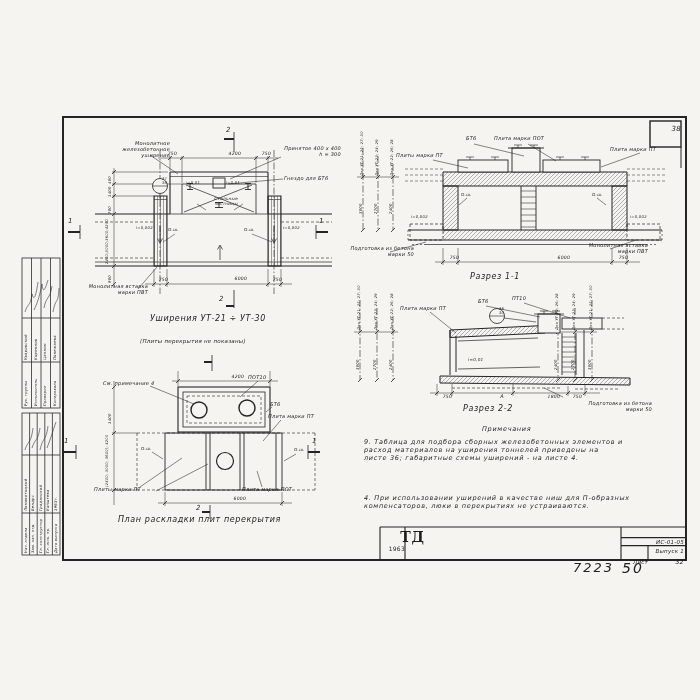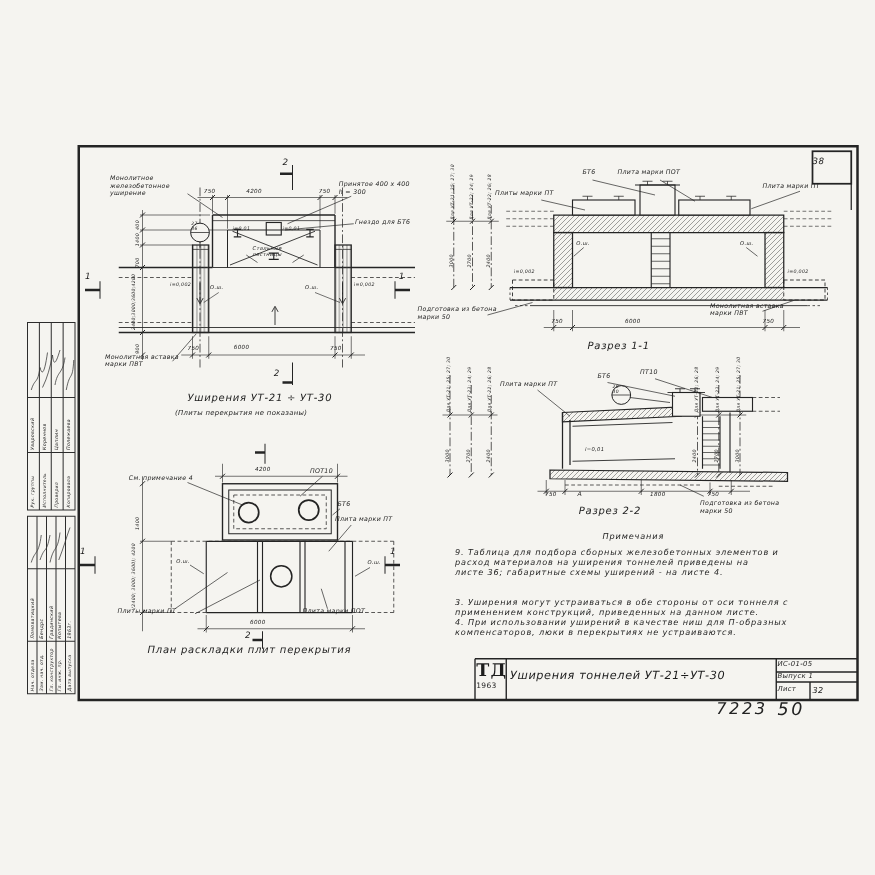--- a/index.html
+++ b/index.html
@@ -1,25 +1,25 @@
 <!DOCTYPE html>
 <html><head>
 <meta charset="utf-8">
 <style>
   html,body{margin:0;padding:0;background:#fbfbf9;}
   #sheet{position:relative;width:700px;height:700px;background:#f5f4f0;overflow:hidden;
          font-family:"DejaVu Sans",sans-serif;}
   svg{position:absolute;left:0;top:0;}
   .t{position:absolute;font-family:"DejaVu Sans",sans-serif;font-style:italic;color:#1d1d1d;
      white-space:pre-line;line-height:1.22;letter-spacing:.25px;}
-  .c{text-align:left;}
+  .c{text-align:right;}
   .u{text-underline-offset:1.5px;}
   .rot{transform-origin:0 0;transform:rotate(-90deg);white-space:nowrap;}
   .s36{font-size:3.6px;} .s38{font-size:3.8px;} .s42{font-size:4.2px;}
-  .s45{font-size:4.5px;} .s5{font-size:5px;} .s55{font-size:5.5px;}
+  .s45{font-size:4.5px;} .s5{font-size:5px;} .s55{font-size:5.5px;margin-top:10px;}
   .s65{font-size:6.5px;letter-spacing:.7px;} .s7{font-size:7px;}
   .s8{font-size:8px;letter-spacing:.6px;} .s9{font-size:9px;letter-spacing:.5px;}
   .hand{font-size:13px;font-style:italic;letter-spacing:2px;color:#222;}
   .logo{font-family:"DejaVu Serif",serif;font-weight:bold;font-style:normal;font-size:14px;letter-spacing:1px;}
 </style>
 </head>
 <body>
 
 <div id="sheet">
 
@@ -159,21 +159,20 @@
     <path d="M76,445 V459 M308,445 V459 M210,505 V519" stroke-width="0.8"></path>
   </g>
 </svg>
 
 <span class="t s7 c" style="left:650px;top:125px;width:31px">38</span>
 <span class="t hand" style="left:573px;top:560px">7223</span>
 <span class="t hand" style="left:622px;top:560px;font-size:14px">50</span>
 
 <span class="t logo c" style="left:381px;top:529px;width:44px">ТД</span>
 <span class="t c" style="left:381px;top:545px;width:24px;font-size:6px;font-style:normal">1963</span>
-<span class="t s9 c" style="left:408px;top:536px;width:211px">Уширения тоннелей УТ-21÷УТ-30</span>
 <span class="t s55 c" style="left:622px;top:528.5px;width:62px">ИС-01-05</span>
 <span class="t s55 c" style="left:622px;top:537.5px;width:62px">Выпуск 1</span>
 <span class="t s55 c" style="left:622px;top:549px;width:26px">Лист</span>
 <span class="t s55 c" style="left:650px;top:548.5px;width:34px;font-size:6.5px">32</span>
 
 <span class="t rot s36" style="left:24px;top:406px">Рук. группы</span>
 <span class="t rot s36" style="left:33.5px;top:406px">Исполнитель</span>
 <span class="t rot s36" style="left:43px;top:406px">Проверил</span>
 <span class="t rot s36" style="left:52.5px;top:406px">Копировала</span>
 <span class="t rot s38" style="left:24px;top:360px">Уваровский</span>
@@ -272,22 +271,20 @@
 <span class="t s45 c" style="left:520px;top:394px;width:40px">1800</span>
 <span class="t s45 c" style="left:566px;top:394px;width:16px">750</span>
 <span class="t s5 c u" style="left:560px;top:400px;width:92px">Подготовка из бетона
 марки 50</span>
 <span class="t s8 u" style="left:463px;top:404px">Разрез 2-2</span>
 
 <span class="t s65 u" style="left:482px;top:426px">Примечания</span>
 <span class="t s65" style="left:364px;top:439px;width:292px">9. Таблица для подбора сборных железобетонных элементов и
 расход материалов на уширения тоннелей приведены на
 листе 36; габаритные схемы уширений - на листе 4.</span>
-<span class="t s65" style="left:364px;top:479px;width:292px">3. Уширения могут устраиваться в обе стороны от оси тоннеля с
-применением конструкций, приведенных на данном листе.</span>
 <span class="t s65" style="left:364px;top:495px;width:292px">4. При использовании уширений в качестве ниш для П-образных
 компенсаторов, люки в перекрытиях не устраиваются.</span>
 
 <span class="t s45 c" style="left:204px;top:373.5px;width:40px">4200</span>
 <span class="t s5 u" style="left:103px;top:380px">См. примечание 4</span>
 <span class="t s5 u" style="left:248px;top:373.5px">ПОТ10</span>
 <span class="t s5 u" style="left:270px;top:401px">БТ6</span>
 <span class="t s5 u" style="left:268px;top:413px">Плита марки ПТ</span>
 <span class="t s42" style="left:141px;top:446px">О.ш.</span>
 <span class="t s42" style="left:294px;top:447px">О.ш.</span>

